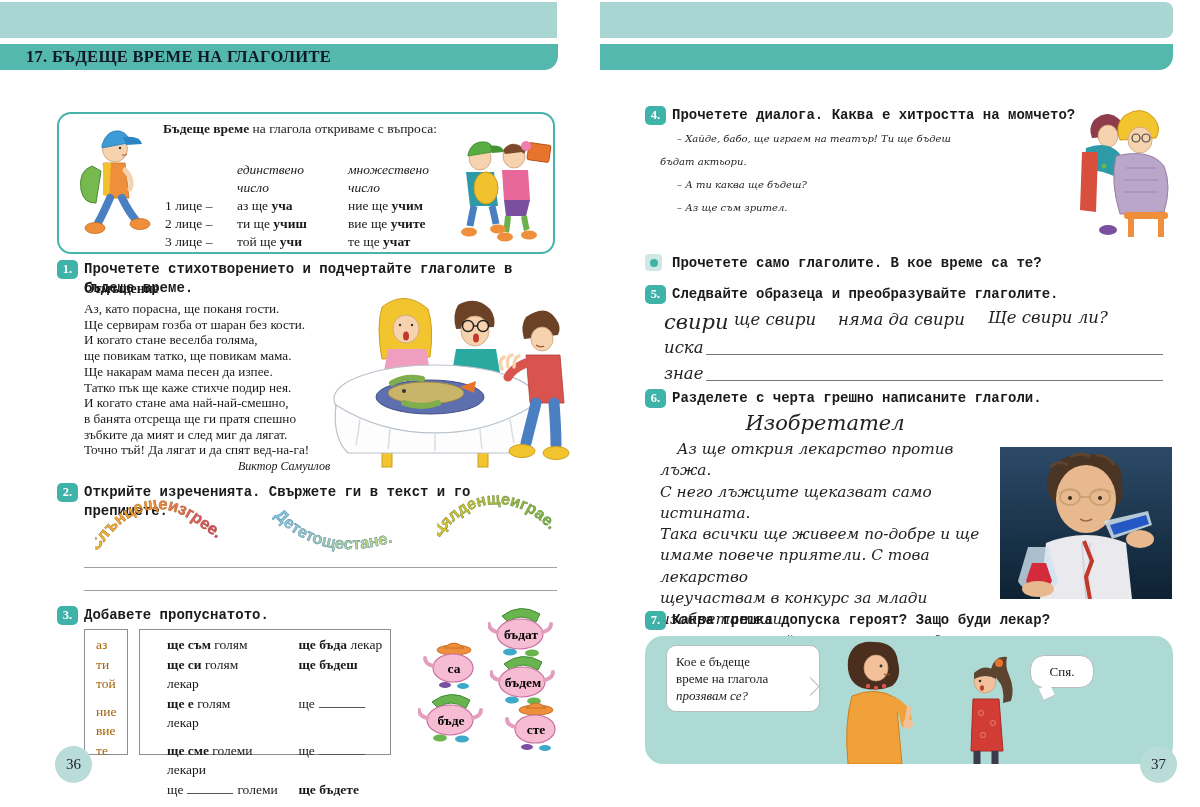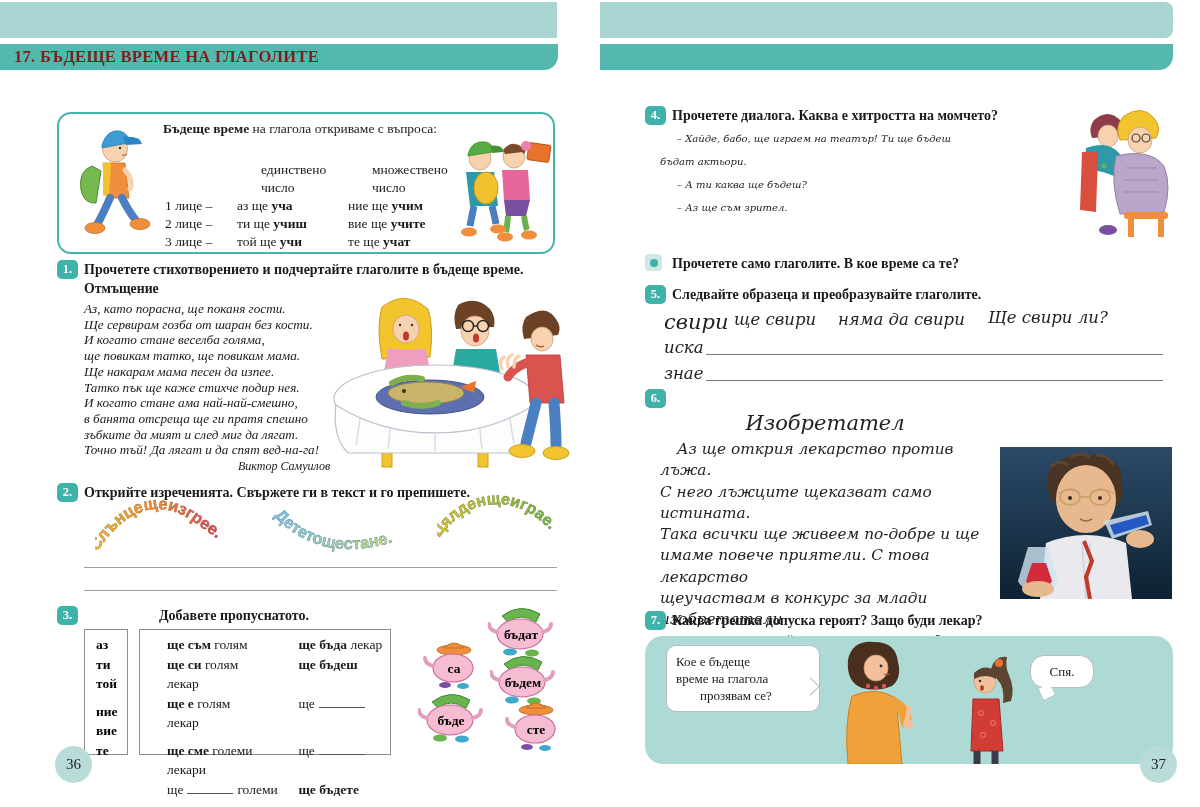--- a/index.html
+++ b/index.html
@@ -2,42 +2,42 @@
 <html><head>
 <meta charset="utf-8">
 <style>
   html,body{margin:0;padding:0;background:#fff;}
   .canvas{position:relative;width:1200px;height:807px;background:#fff;overflow:hidden;
           font-family:"Liberation Serif",serif;color:#1a1a1a;}
   .abs{position:absolute;}
   
   .strip{background:#a9d6d2;height:36px;top:2px;}
   .titlebar{background:#54b8ae;height:26px;top:44px;border-radius:0 0 14px 0;}
-  .titlebar .ttl{color:#7f1d1d;font-weight:bold;font-size:16.5px;line-height:26px;padding-left:14px;letter-spacing:.3px;}
+  .titlebar .ttl{color:#0f172a;font-weight:bold;font-size:16.5px;line-height:26px;padding-left:26px;letter-spacing:.3px;}
   
   .badge{width:21px;height:19px;background:#3fb3a9;border-radius:5px;color:#fff;
          font-weight:bold;font-size:12.5px;text-align:center;line-height:19px;}
-  .task{font-weight:bold;font-size:14px;line-height:19px;}
+  .task{font-weight:bold;font-size:14px;line-height:19px;font-family:Liberation Mono, monospace;}
   
   .rulebox{border:2.5px solid #45b5ab;border-radius:14px;background:#fff;}
   .introline{font-size:13.5px;text-align:center;}
-  .it{margin-left:24px;}
+  .it{font-style:italic;}
   .bd{font-weight:bold;margin-top:32px;}
   .red{color:#e03c31;font-weight:bold;}
   .conj{font-size:13.5px;line-height:18px;}
   
   .poem{font-size:13.2px;line-height:15.7px;}
   .poem-title{font-weight:bold;font-size:13.8px;}
   .author{font-style:italic;font-size:12px;}
   
   .wline{border-top:1.5px solid #9aa0a6;height:0;}
   
   .gbox{border:1.3px solid #8a8f94;background:#fff;}
   .prow{font-size:13.5px;line-height:19.5px;}
-  .pron{font-weight:bold;color:#000000;}
+  .pron{font-weight:normal;color:#a16207;}
   .gap{margin-top:8px;}
   .blank{display:inline-block;width:46px;border-bottom:1.1px solid #555;height:11px;margin:0 4px;vertical-align:baseline;}
   .colA{display:inline-block;width:128px;}
   
   .hand{font-family:"DejaVu Serif",serif;font-style:italic;color:#222;}
   .dlg{font-size:10px;line-height:23px;}
   .indent{text-indent:17px;}
   .story{font-size:15.3px;line-height:21.3px;}
   .story-title{font-size:21px;text-align:center;}
   
@@ -123,21 +123,21 @@
   </div>
   <div class="abs conj" style="left:348px;top:197px;">
     <div><span>ние ще </span><span class="bd">учим</span></div>
     <div><span>вие ще </span><span class="bd">учите</span></div>
     <div><span>те ще </span><span class="bd">учат</span></div>
   </div>
 
   <div class="abs badge" style="left:57px;top:260px;">1.</div>
   <div class="abs task" style="left:84px;top:260px;width:480px;">Прочетете стихотворението и подчертайте глаголите в бъдеще време.</div>
   <div class="abs poem-title" style="left:84px;top:281px;">Отмъщение</div>
-  <div class="abs poem" style="left:84px;top:301px;font-style:italic;">
+  <div class="abs poem" style="left:84px;top:301px;">
     <div>Аз, като порасна, ще поканя гости.</div>
     <div>Ще сервирам гозба от шаран без кости.</div>
     <div>И когато стане веселба голяма,</div>
     <div>ще повикам татко, ще повикам мама.</div>
     <div>Ще накарам мама песен да изпее.</div>
     <div>Татко пък ще каже стихче подир нея.</div>
     <div>И когато стане ама най-най-смешно,</div>
     <div>в банята отсреща ще ги пратя спешно</div>
     <div>зъбките да мият и след миг да лягат.</div>
     <div>Точно тъй! Да лягат и да спят вед-на-га!</div>
@@ -217,21 +217,21 @@
     <path id="wp3" d="M2 44 C 30 4 70 2 100 24 C 116 36 126 52 132 70" fill="none"></path>
     <text class="wavy-label" font-size="16" fill="url(#wg3)" stroke="#5a7e2a" stroke-width="0.4">
       <textPath href="#wp3">Цялденщеиграе.</textPath>
     </text>
   </svg>
 
   <div class="abs wline" style="left:84px;top:567px;width:473px;"></div>
   <div class="abs wline" style="left:84px;top:590px;width:473px;"></div>
 
   <div class="abs badge" style="left:57px;top:606px;">3.</div>
-  <div class="abs task" style="left:84px;top:606px;width:300px;text-align:center;">Добавете пропуснатото.</div>
+  <div class="abs task" style="left:84px;top:606px;width:300px;">Добавете пропуснатото.</div>
 
   <div class="abs gbox" style="left:84px;top:629px;width:44px;height:126px;padding:5px 0 0 11px;box-sizing:border-box;">
     <div class="prow pron">аз</div>
     <div class="prow pron">ти</div>
     <div class="prow pron">той</div>
     <div class="prow pron gap">ние</div>
     <div class="prow pron">вие</div>
     <div class="prow pron">те</div>
   </div>
 
@@ -348,20 +348,21 @@
   <div class="abs hand" style="left:664px;top:310px;font-size:21px;">свири</div>
   <div class="abs hand" style="left:734px;top:310px;font-size:16.5px;">ще свири</div>
   <div class="abs hand" style="left:838px;top:310px;font-size:16.5px;">няма да свири</div>
   <div class="abs hand" style="left:972px;top:308px;font-size:16.5px;margin-left:16px;">Ще свири ли?</div>
   <div class="abs hand" style="left:664px;top:338px;font-size:16.5px;">иска</div>
   <div class="abs wline" style="left:706px;top:354px;width:457px;border-color:#777;"></div>
   <div class="abs hand" style="left:664px;top:364px;font-size:16.5px;">знае</div>
   <div class="abs wline" style="left:706px;top:380px;width:457px;border-color:#777;"></div>
 
   <div class="abs badge" style="left:645px;top:389px;">6.</div>
+  <div class="abs task" style="left:672px;top:389px;width:440px;">Разделете с черта грешно написаните глаголи.</div>
   <div class="abs hand story-title" style="left:660px;top:411px;width:330px;">Изобретател</div>
   <div class="abs hand story" style="left:660px;top:439px;width:348px;">
     <div class="indent">Аз ще открия лекарство против лъжа.</div>
     <div>С него лъжците щеказват само истината.</div>
     <div>Така всички ще живеем по-добре и ще</div>
     <div>имаме повече приятели. С това лекарство</div>
     <div>щеучаствам в конкурс за млади изобретатели</div>
     <div>и ще получа най-голямата награда. Всички</div>
     <div>щесерадват на моето откритие.</div>
   </div>

